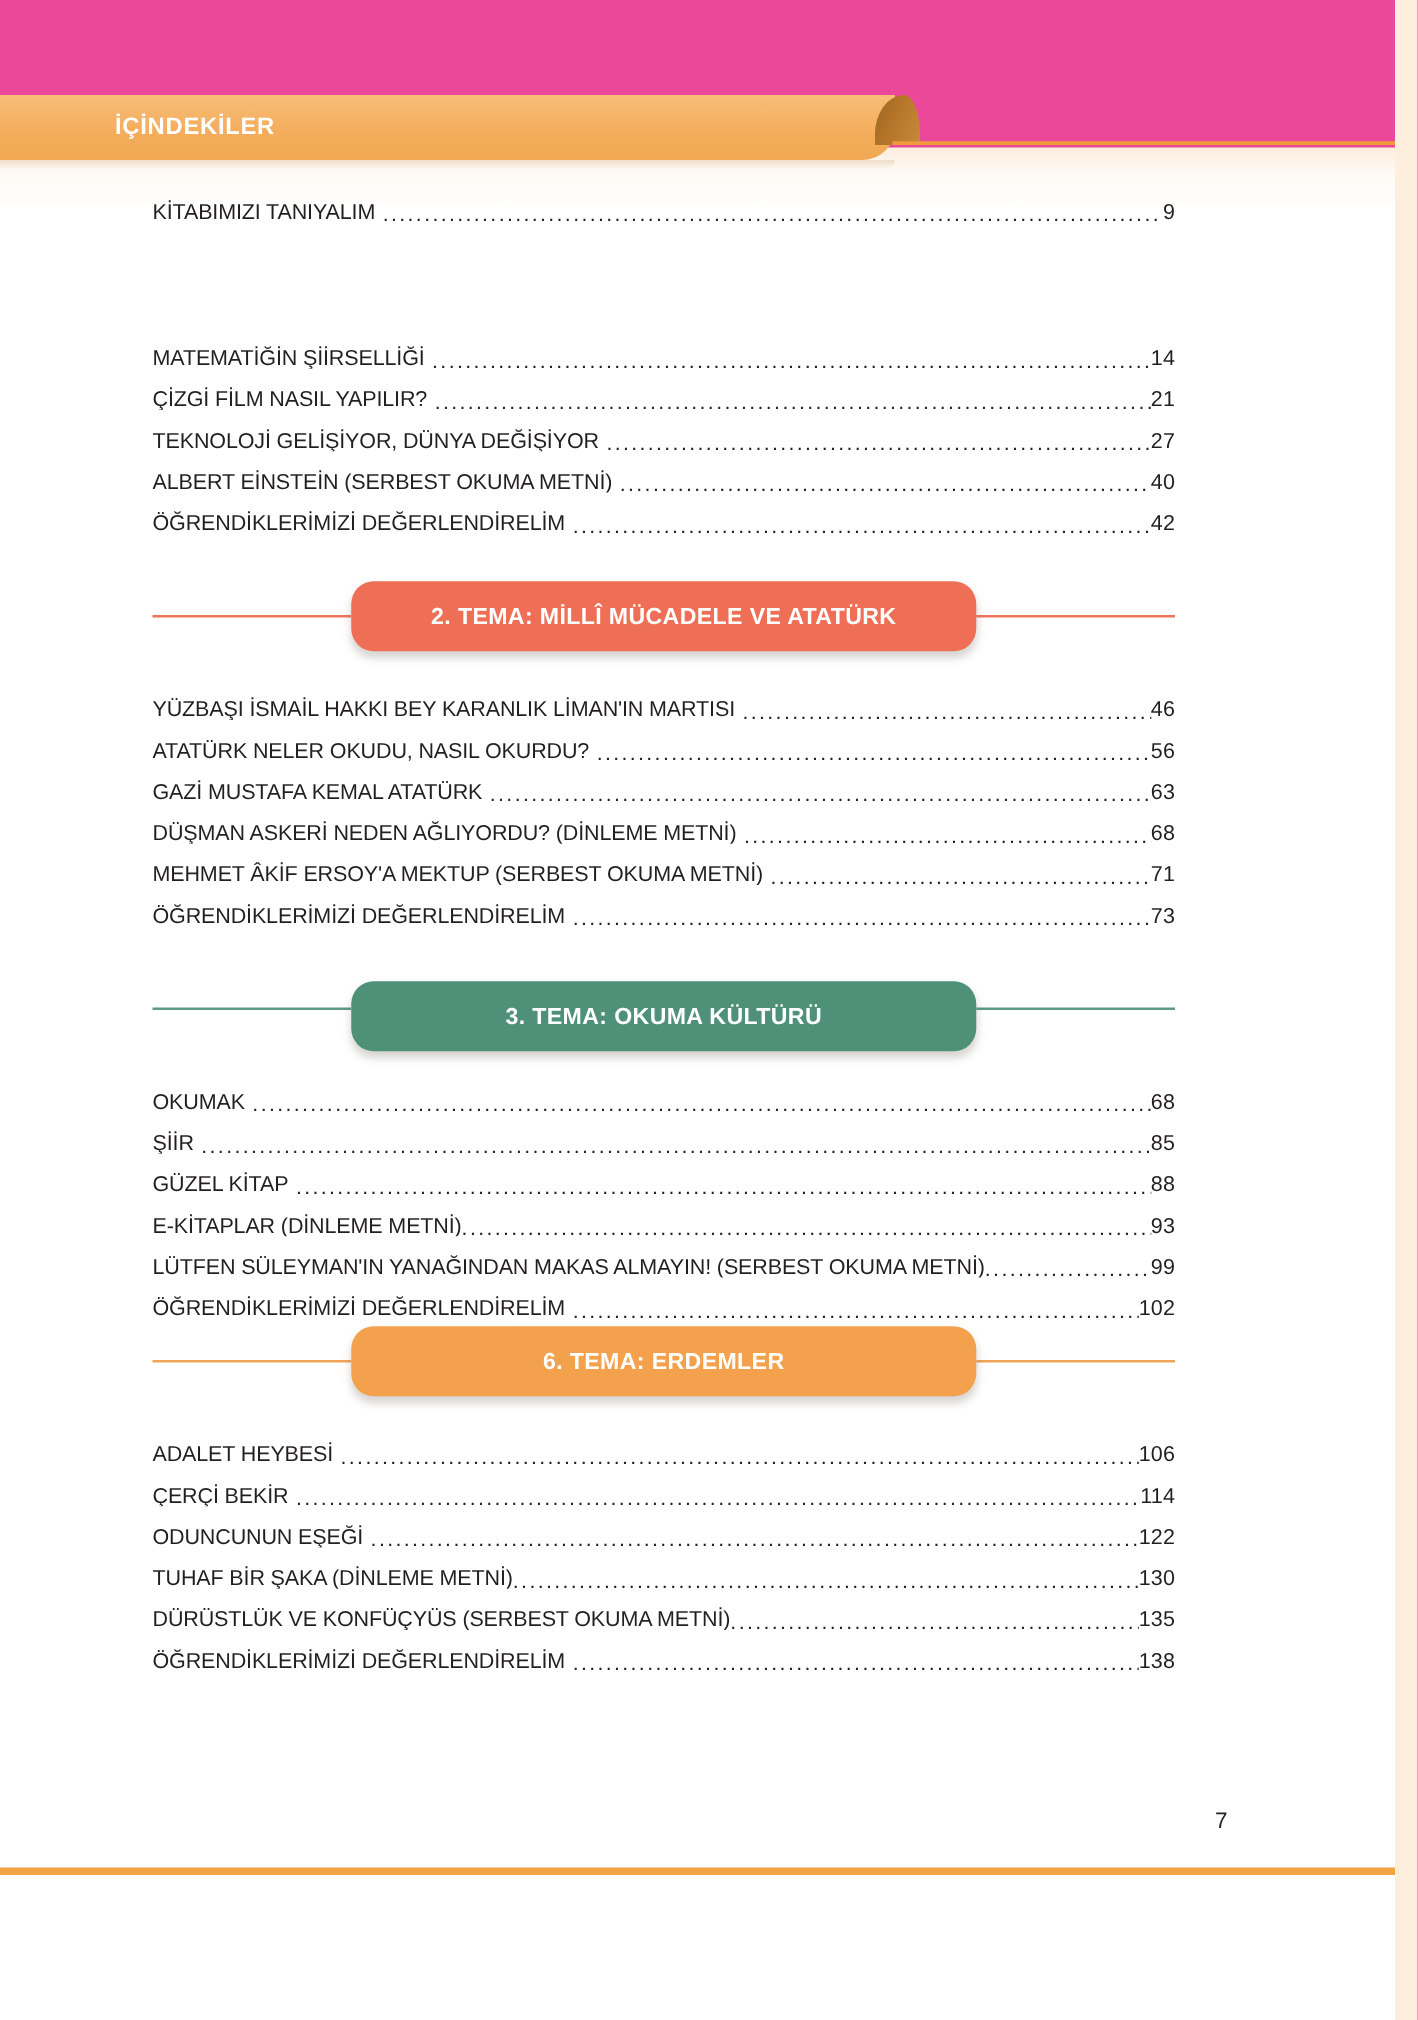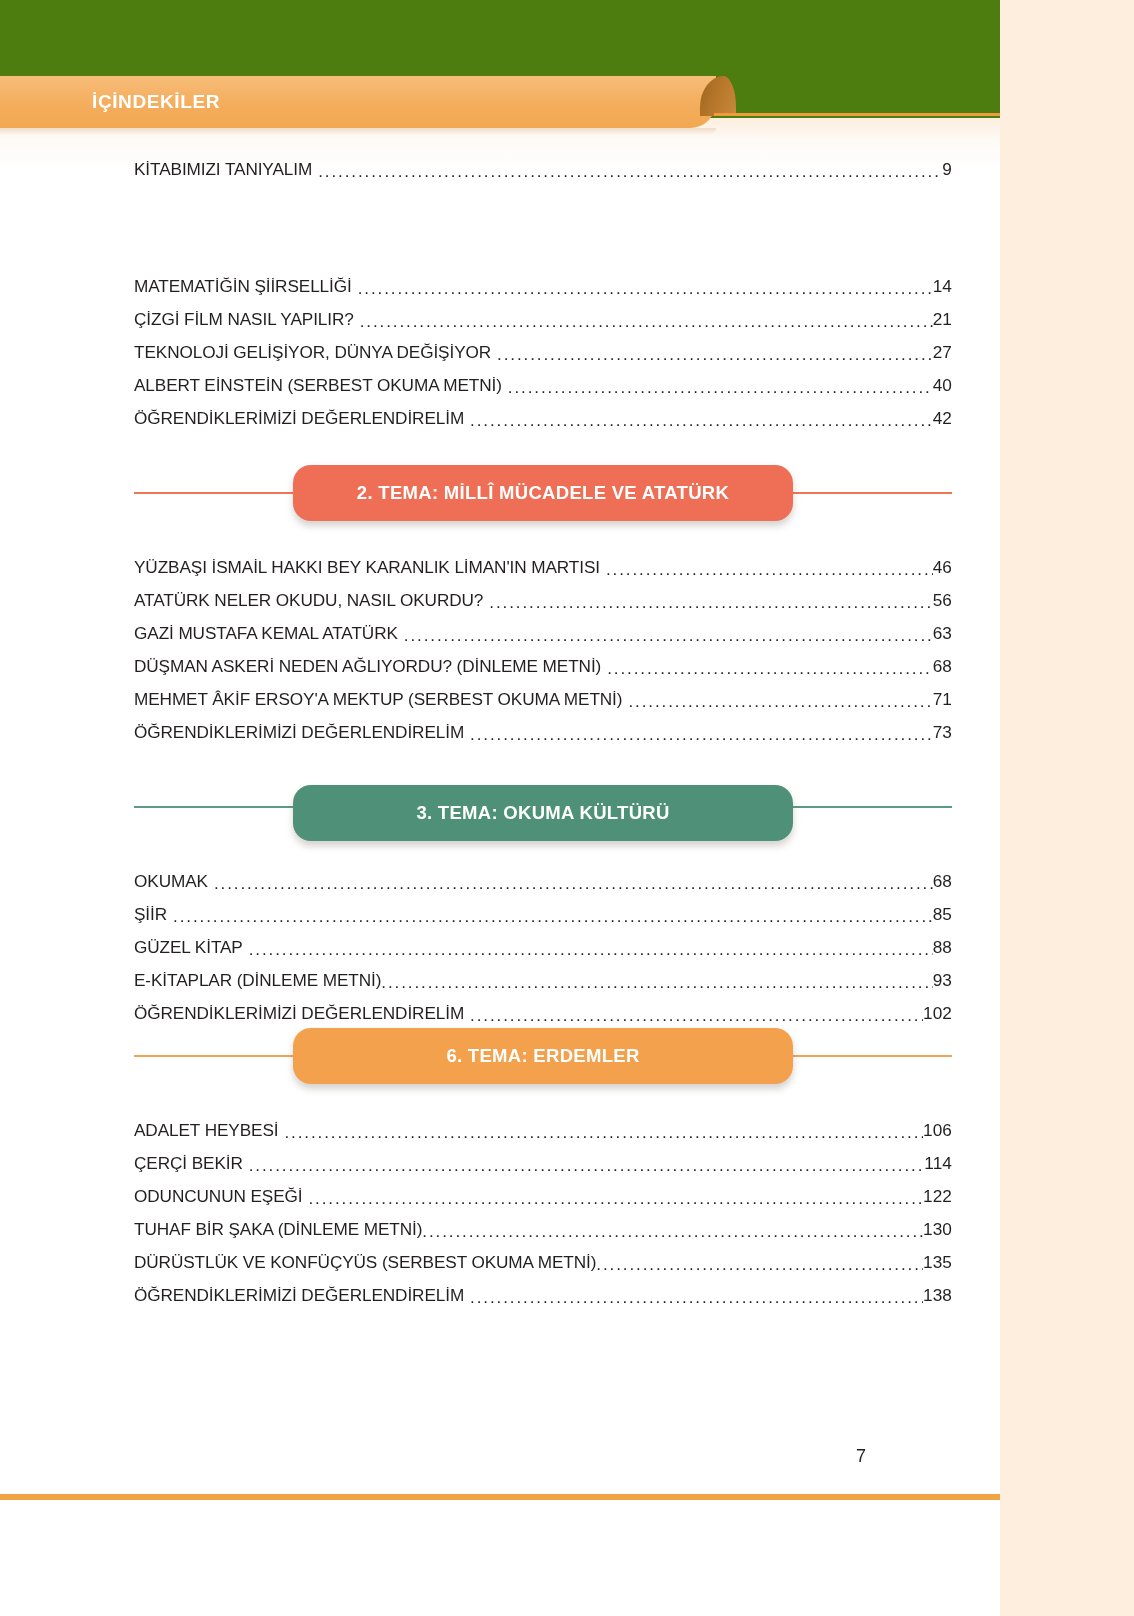--- a/index.html
+++ b/index.html
@@ -13,23 +13,23 @@
   body {
     font-family: "Liberation Sans", sans-serif;
     background: #fdeede;
     position: relative;
   }
 
   
   .page {
     position: absolute;
     inset: 0;
-    width: 1000px;
+    width: 1116px;
     height: 1616px;
-    background: #4d7c0f;
+    background: #ec4899;
     overflow: hidden;
   }
 
   
   .sheet {
     position: absolute;
     left: 0;
     top: 118px;
     width: 1134px;
     height: 1380px;
@@ -92,21 +92,21 @@
     top: 113px;
     width: 420px;
     height: 3px;
     background: #ef9a3c;
     z-index: 7;
   }
 
   
   .content {
     position: absolute;
-    left: 134px;
+    left: 122px;
     top: 145px;
     width: 818px;
     z-index: 10;
   }
 
   
   .entry {
     display: flex;
     align-items: flex-end;
     font-size: 17.2px;
@@ -349,20 +349,26 @@
         <span class="entry-dots"></span>
         <span class="entry-page">88</span>
       </div>
       <div class="entry">
         <span class="entry-title">E-KİTAPLAR (DİNLEME METNİ)</span>
         <span class="entry-gap tight"></span>
         <span class="entry-dots"></span>
         <span class="entry-page">93</span>
       </div>
       <div class="entry">
+        <span class="entry-title">LÜTFEN SÜLEYMAN'IN YANAĞINDAN MAKAS ALMAYIN! (SERBEST OKUMA METNİ)</span>
+        <span class="entry-gap tight"></span>
+        <span class="entry-dots"></span>
+        <span class="entry-page">99</span>
+      </div>
+      <div class="entry">
         <span class="entry-title">ÖĞRENDİKLERİMİZİ DEĞERLENDİRELİM</span>
         <span class="entry-gap"></span>
         <span class="entry-dots"></span>
         <span class="entry-page">102</span>
       </div>
     </div>
 
     <div class="spacer-beforebanner xs"></div>
 
     <div class="theme-banner">

